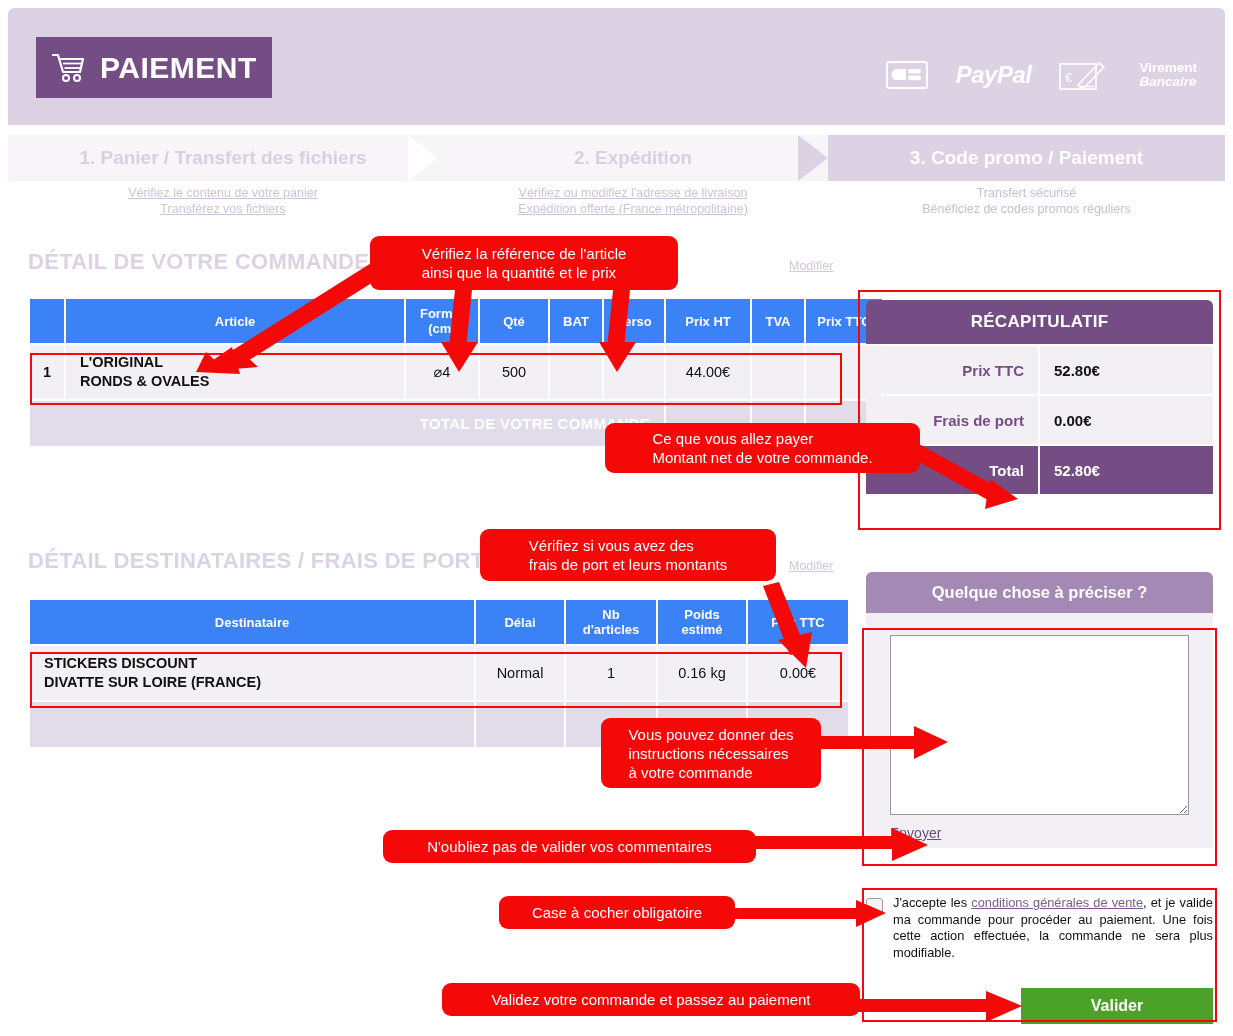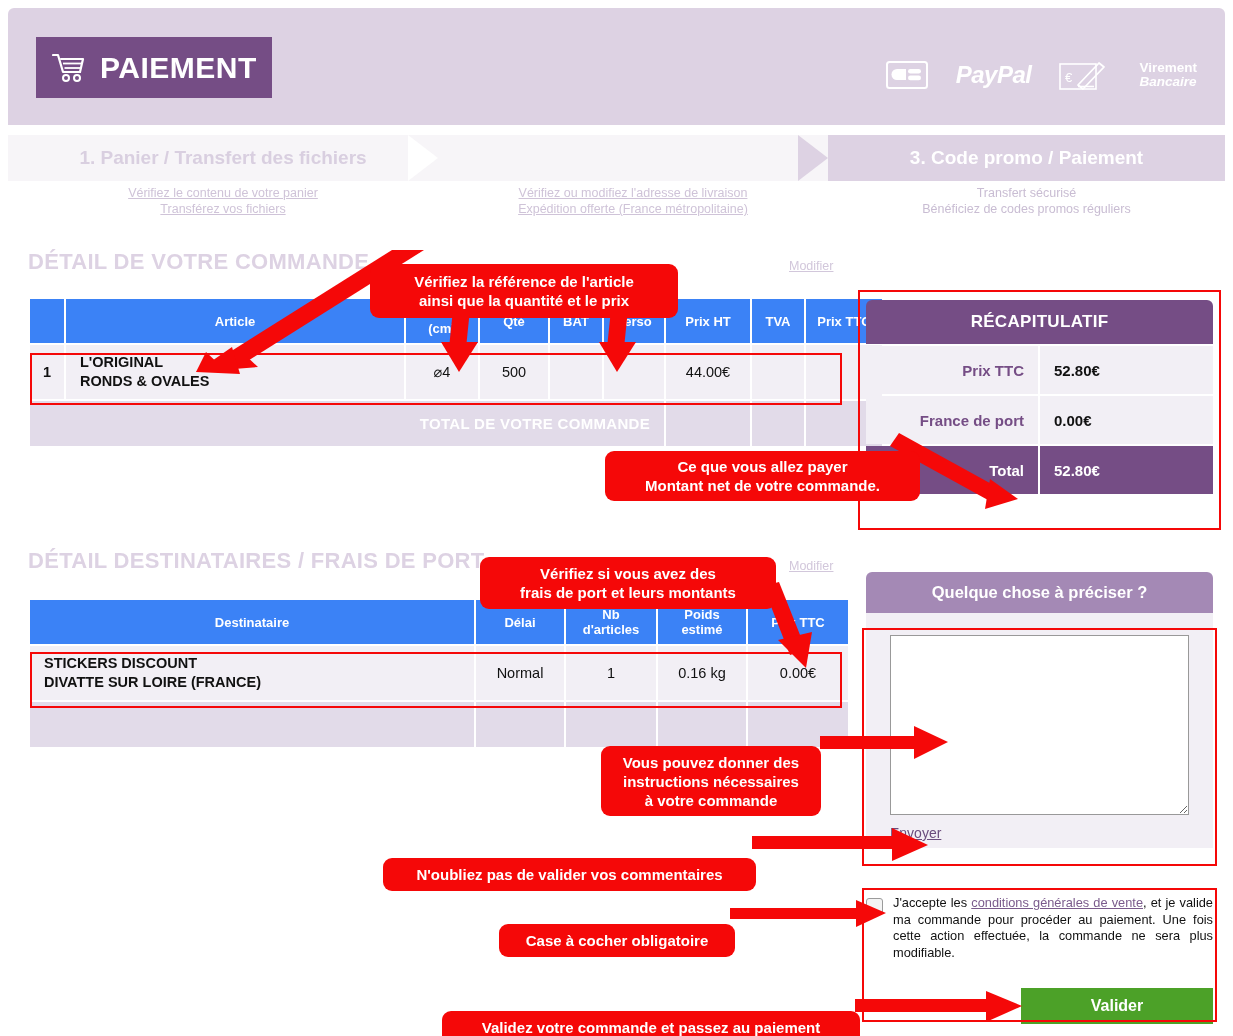--- a/index.html
+++ b/index.html
@@ -324,31 +324,29 @@
     position: absolute;
     left: 0; top: 0;
     width: 1233px; height: 1036px;
     pointer-events: none;
   }
   .callout {
     position: absolute;
     background: #f50808;
     color: #ffffff;
     font-size: 15px;
-    font-weight: bold;
+    font-weight: normal;
     line-height: 19px;
-    text-align: center;
     border-radius: 9px;
     display: flex;
     align-items: center;
     justify-content: center;
     padding: 7px 14px;
     box-sizing: border-box;
     z-index: 30;
-    margin-top: 28px;
   }
   .hl-box {
     position: absolute;
     border: 2.5px solid #f50808;
     box-sizing: border-box;
     z-index: 25;
   }
 </style>
 </head>
 <body>
@@ -396,20 +394,21 @@
         <div class="ln1">Virement</div>
         <div class="ln2">Bancaire</div>
       </span>
     </span>
 
   </div>
 </div>
 
 <div id="steps-bar">
   <div class="step" id="step-1">1. Panier / Transfert des fichiers</div>
+  <div class="step" id="step-2">2. Expédition</div>
   <div class="step" id="step-3">3. Code promo / Paiement</div>
   <div id="step-2-notch"></div>
   <div id="step-3-arrow"></div>
 </div>
 
 <div id="steps-sub">
   <div class="step-sub" id="sub-1">
     <a href="#">Vérifiez le contenu de votre panier</a><br>
     <a href="#">Transférez vos fichiers</a>
   </div>
@@ -478,21 +477,21 @@
   </tbody>
 </table>
 
 <div id="recap">
   <div id="recap-head">RÉCAPITULATIF</div>
   <div class="recap-row">
     <div class="recap-label">Prix TTC</div>
     <div class="recap-value">52.80€</div>
   </div>
   <div class="recap-row">
-    <div class="recap-label">France de port</div>
+    <div class="recap-label">Frais de port</div>
     <div class="recap-value">0.00€</div>
   </div>
   <div class="recap-row total">
     <div class="recap-label">Total</div>
     <div class="recap-value">52.80€</div>
   </div>
 </div>
 
 <div class="section-title" style="left:28px; top:548px;">DÉTAIL DESTINATAIRES / FRAIS DE PORT</div>
 <a class="modifier-link" href="#" style="left:789px; top:559px;">Modifier</a>

